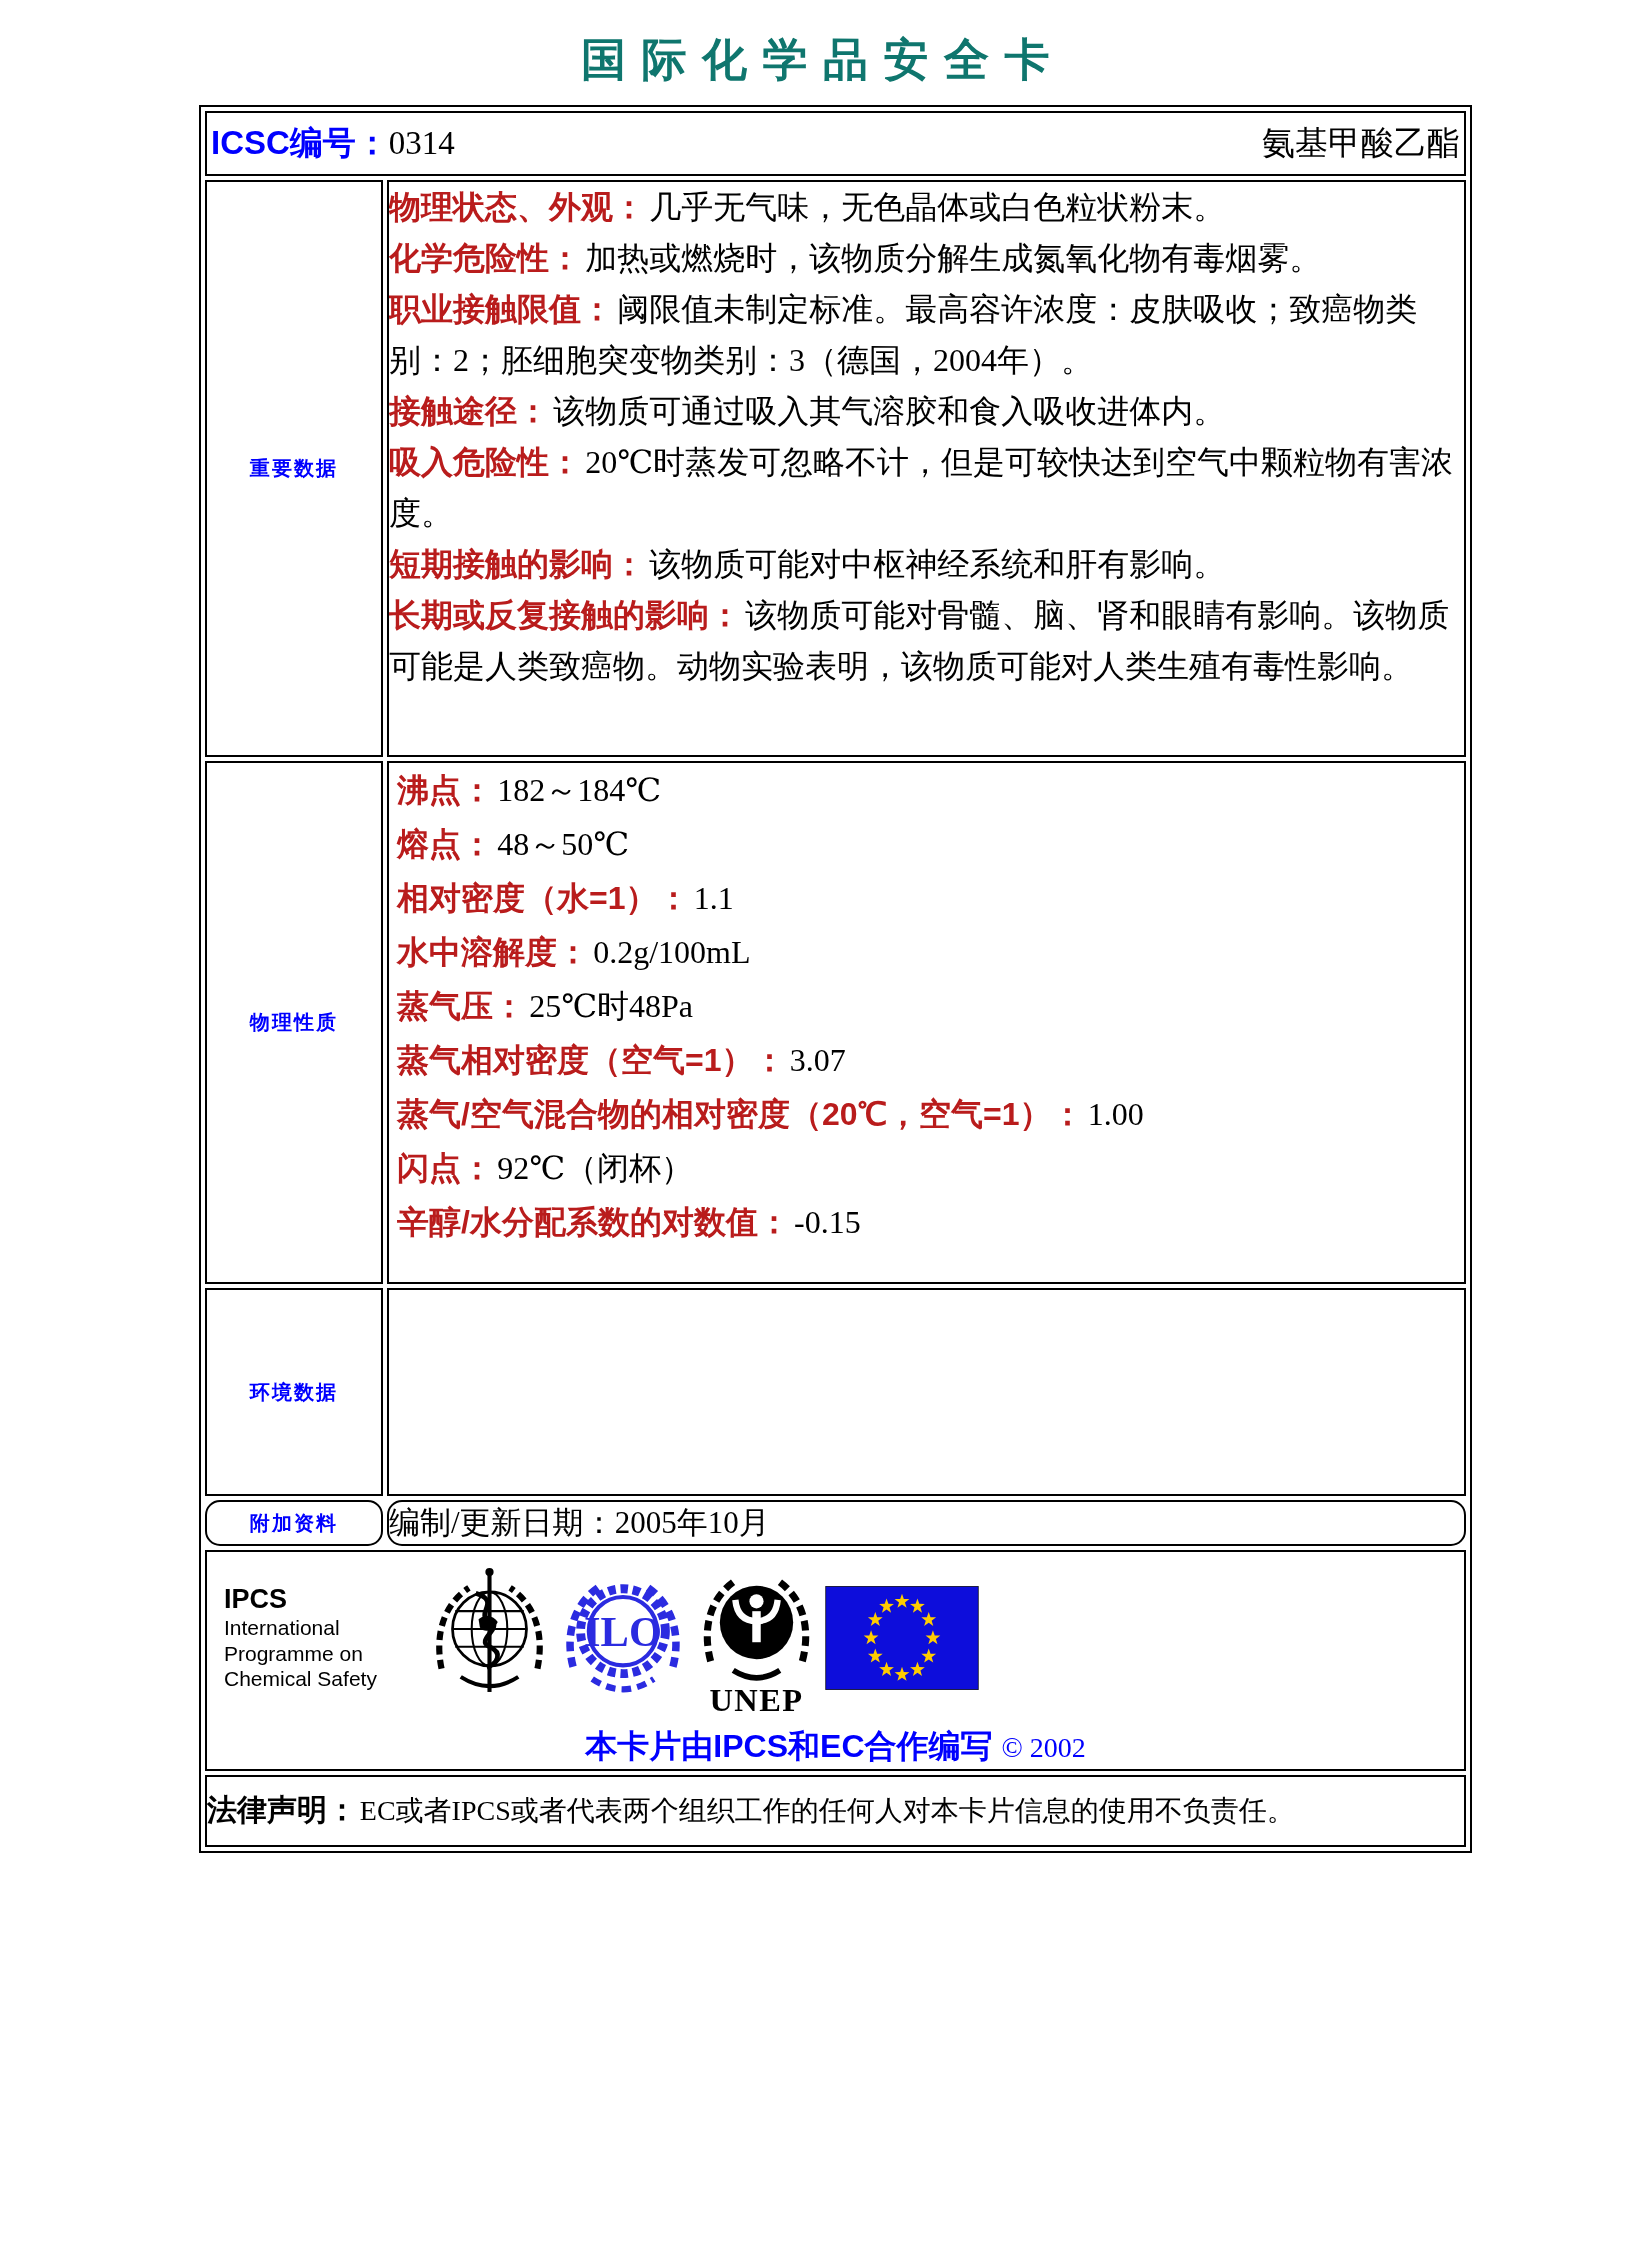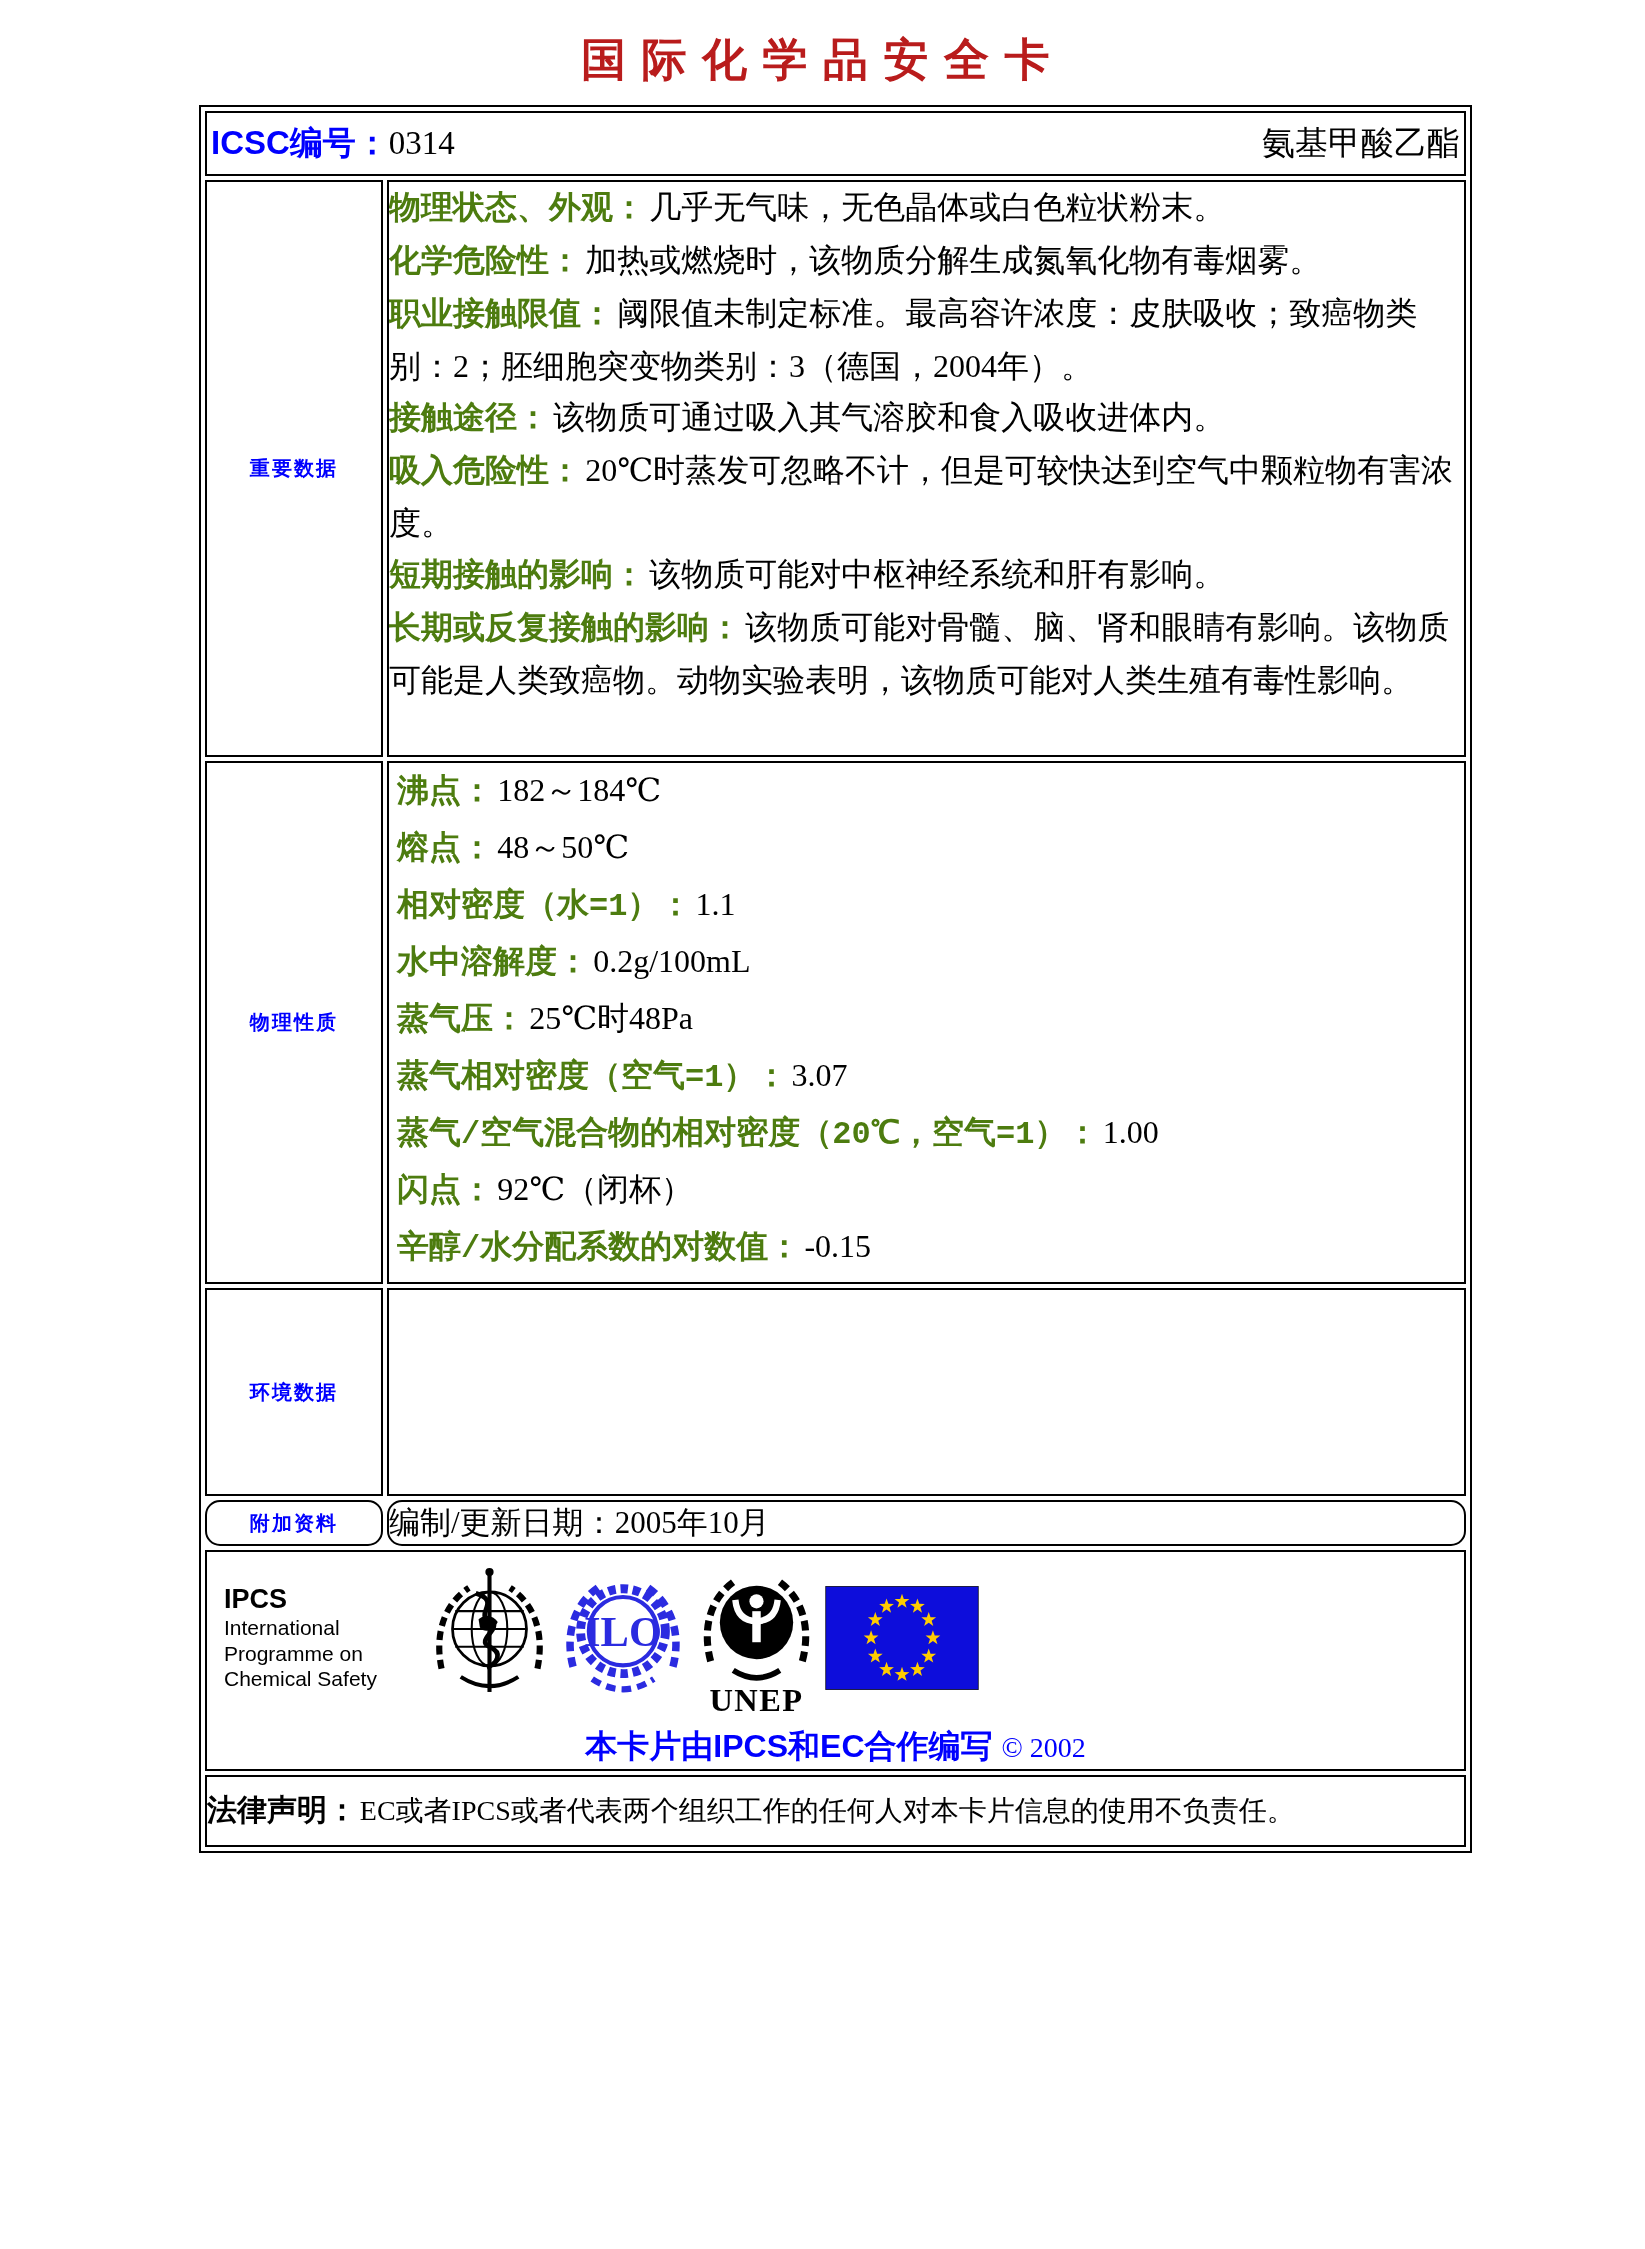--- a/index.html
+++ b/index.html
@@ -4,21 +4,21 @@
 <style>
   html,body{margin:0;padding:0;background:#ffffff;}
   body{
     width:1646px;height:2250px;position:relative;
     font-family:"Liberation Serif","DejaVu Serif",serif;
     color:#000;
   }
   .page-title{
     margin:32px 0 0 0;
     text-align:center;
-    color:#b91c1c;
+    color:#0f766e;
     font-weight:bold;
     font-size:45px;
     letter-spacing:15.5px;
     font-family:"DejaVu Serif","Liberation Serif",serif;
     line-height:55px;
   }
   table.card{
     table-layout:fixed;
     border-collapse:separate;
     border-spacing:4.2px;
@@ -65,22 +65,22 @@
   }
   .content-cell{
     vertical-align:top;
     padding:2.8px 8.5px;
     font-size:32px;
   }
   .prop-line{margin:0;}
   .items-important .prop-line{line-height:51px;}
   .items-physical .prop-line{line-height:54px;padding-left:8px;}
   .blue-label{
-    color:#4d7c0f;font-weight:bold;
-    font-family:Liberation Mono, monospace;
+    color:#b91c1c;font-weight:bold;
+    font-family:Liberation Sans, sans-serif;
     margin-right:4.2px;
   }
   .prop-value{color:#000;}
 
   .extra-cell{
     vertical-align:middle;
     padding:0 8.5px;
     font-size:31px;
   }
 

